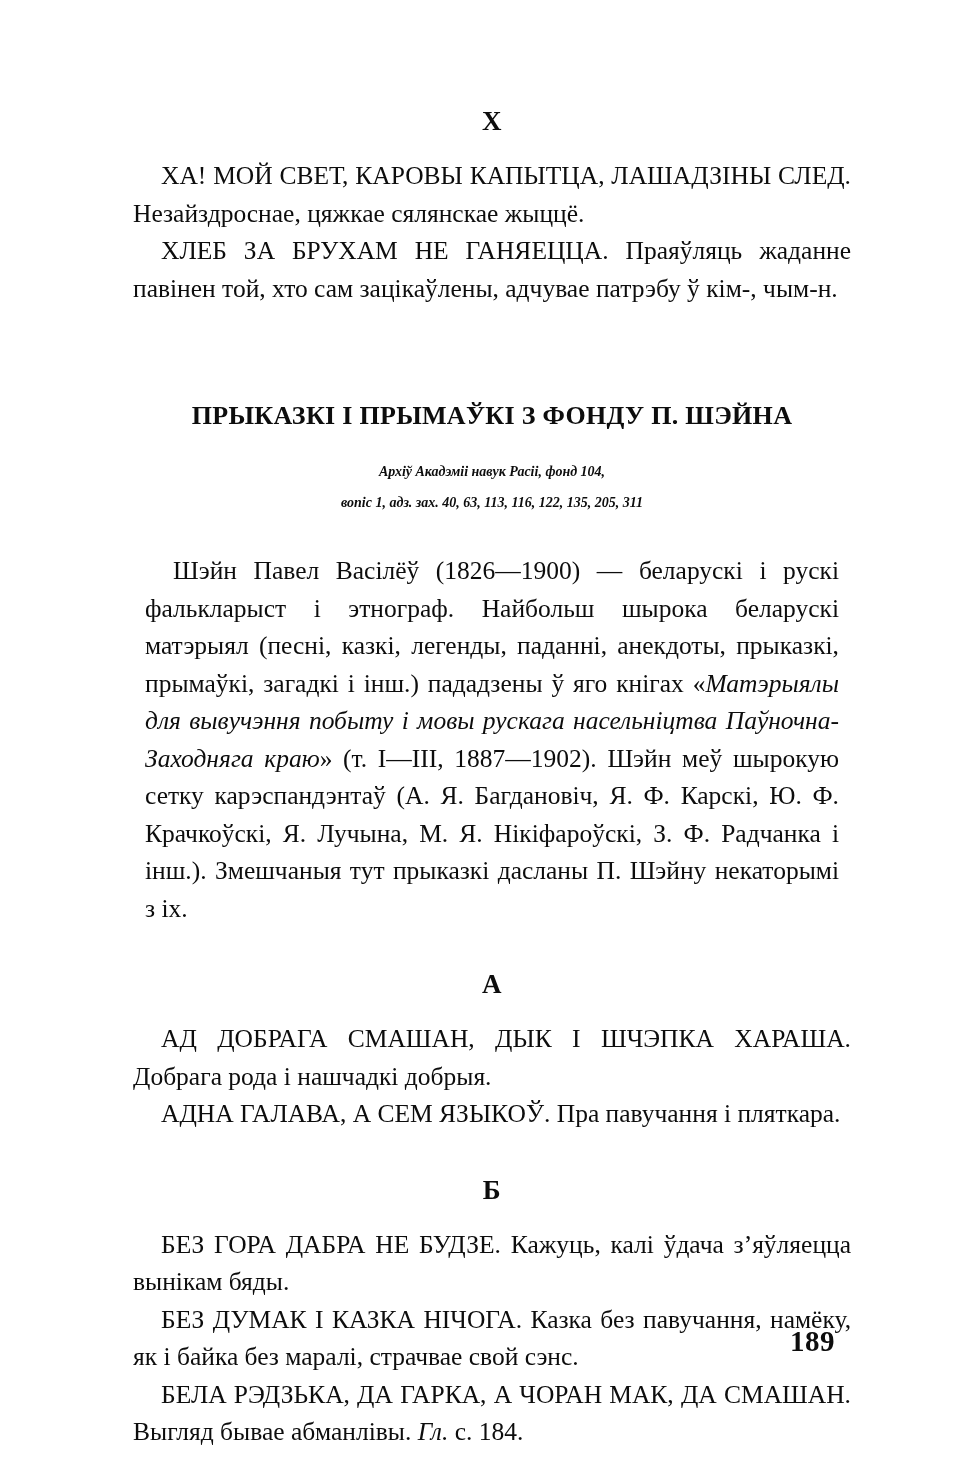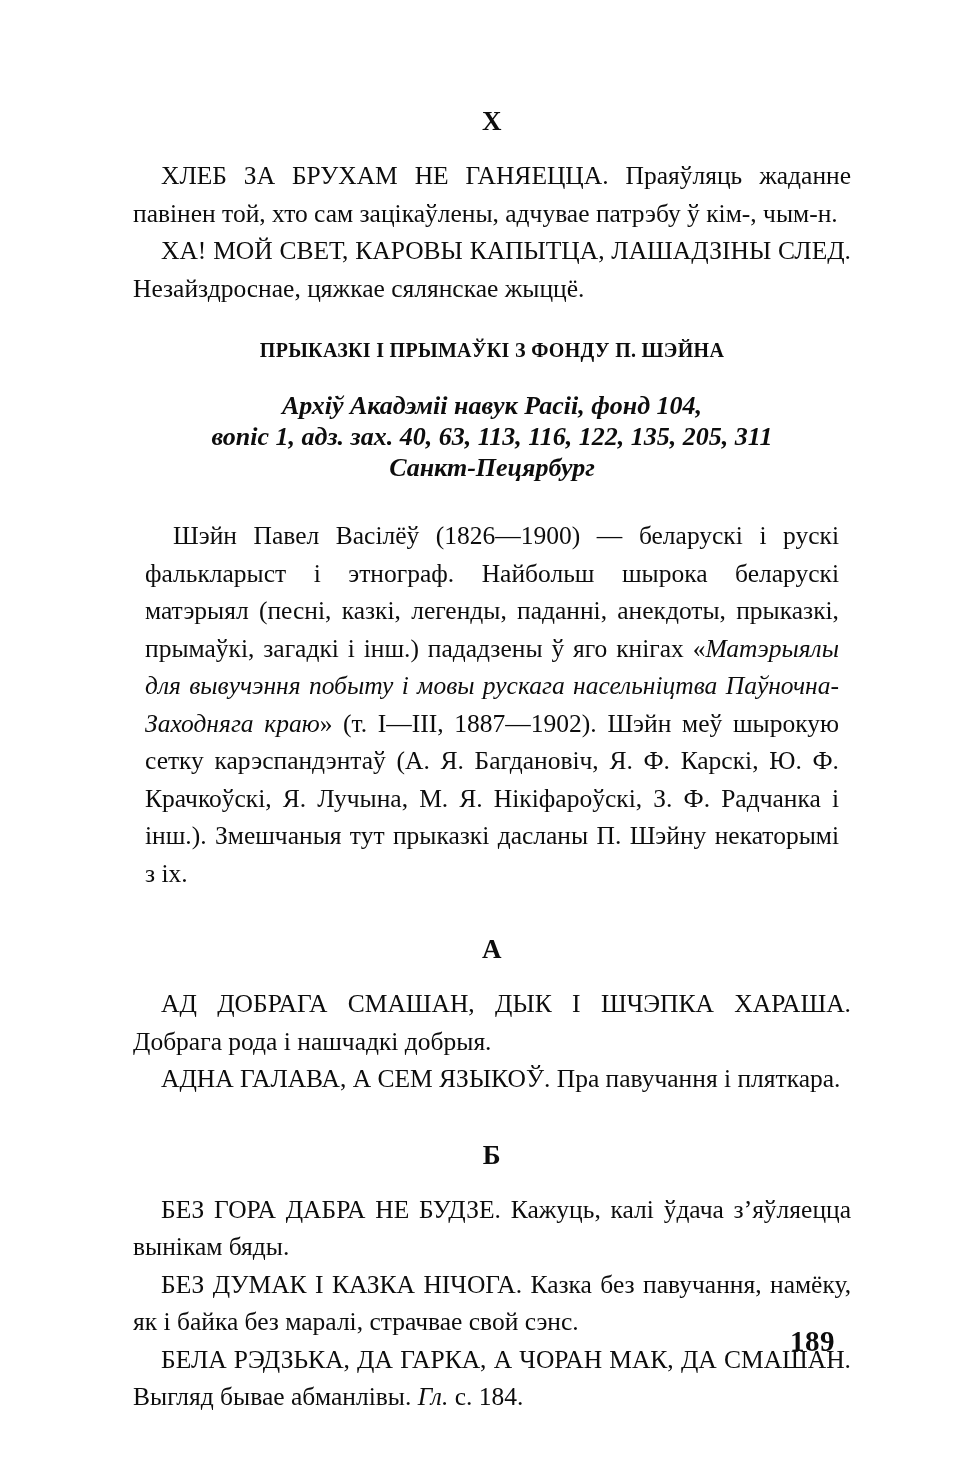--- a/index.html
+++ b/index.html
@@ -51,30 +51,30 @@
   .ital { font-style: italic; }
 
   
   .entries { margin-top: 22px; }
   .entries .para { margin: 0; }
 
   
   .section-title {
     text-align: center;
     font-weight: bold;
-    font-size: 20px;
+    font-size: 26px;
     line-height: 34px;
     letter-spacing: 0.3px;
-    margin-top: 26px;
+    margin-top: 92px;
   }
   .source {
     text-align: center;
     font-style: italic;
     font-weight: bold;
-    font-size: 26px;
+    font-size: 14px;
     line-height: 31px;
     margin-top: 23px;
   }
   .source .line { display: block; }
 
   .bio { margin-top: 34px; }
 
   
   .folio {
     position: absolute;
@@ -86,31 +86,30 @@
   }
 </style>
 </head>
 <body>
 
 <div class="page">
 
   <div class="letter-heading" id="letter-x">Х</div>
 
   <div class="entries">
+    <p class="para"><span class="hw">ХА! МОЙ СВЕТ, КАРОВЫ КАПЫТЦА, ЛАШАДЗІНЫ СЛЕД.</span> <span>Незайздроснае, цяжкае сялянскае жыццё.</span></p>
+
     <p class="para"><span class="hw">ХЛЕБ ЗА БРУХАМ НЕ ГАНЯЕЦЦА.</span> <span>Праяўляць жаданне павінен той, хто сам зацікаўлены, адчувае патрэбу ў кім-, чым-н.</span></p>
-
-    <p class="para"><span class="hw">ХА! МОЙ СВЕТ, КАРОВЫ КАПЫТЦА, ЛАШАДЗІНЫ СЛЕД.</span> <span>Незайздроснае, цяжкае сялянскае жыццё.</span></p>
   </div>
 
   <div class="section-title">ПРЫКАЗКІ І ПРЫМАЎКІ З ФОНДУ П. ШЭЙНА</div>
 
   <div class="source">
     <span class="line">Архіў Акадэміі навук Расіі, фонд 104,</span>
     <span class="line">вопіс 1, адз. зах. 40, 63, 113, 116, 122, 135, 205, 311</span>
-    <span class="line">Санкт-Пецярбург</span>
   </div>
 
   <p class="para bio"><span>Шэйн Павел Васілёў (1826—1900) — беларускі і рускі фалькларыст і этнограф. Найбольш шырока беларускі матэрыял (песні, казкі, легенды, паданні, анекдоты, прыказкі, прымаўкі, загадкі і інш.) пададзены ў яго кнігах «</span><span class="ital">Матэрыялы для вывучэння побыту і мовы рускага насельніцтва Паўночна-Заходняга краю</span><span>» (т. І—ІІІ, 1887—1902). Шэйн меў шырокую сетку карэспандэнтаў (А. Я. Багдановіч, Я. Ф. Карскі, Ю. Ф. Крачкоўскі, Я. Лучына, М. Я. Нікіфароўскі, З. Ф. Радчанка і інш.). Змешчаныя тут прыказкі дасланы П. Шэйну некаторымі з іх.</span></p>
 
   <div class="letter-heading" id="letter-a">А</div>
 
   <div class="entries">
     <p class="para"><span class="hw">АД ДОБРАГА СМАШАН, ДЫК І ШЧЭПКА ХАРАША.</span> <span>Добрага рода і нашчадкі добрыя.</span></p>
 
     <p class="para"><span class="hw">АДНА ГАЛАВА, А СЕМ ЯЗЫКОЎ.</span> <span>Пра павучання і пляткара.</span></p>

